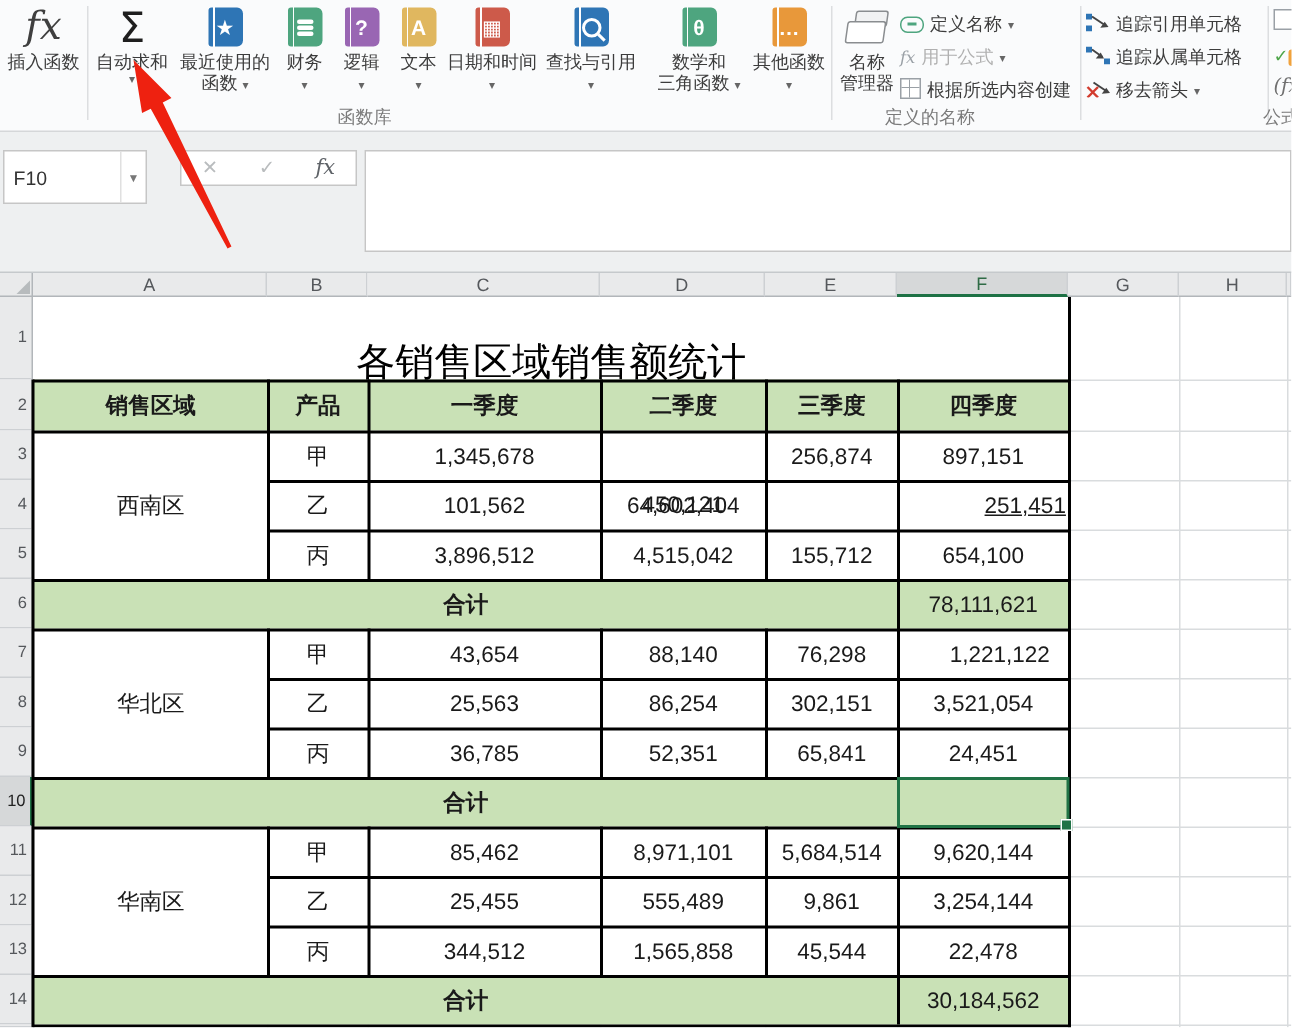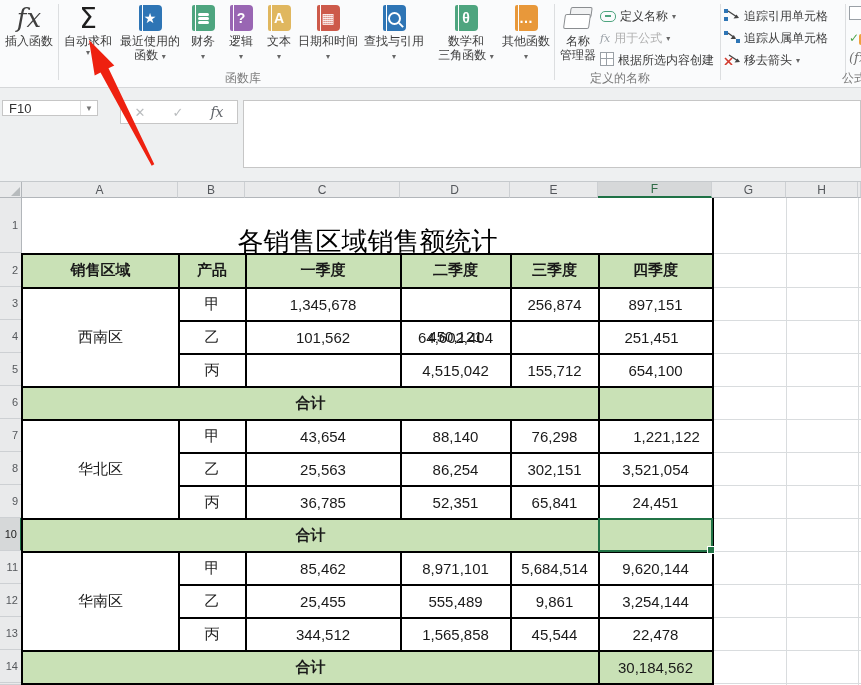--- a/index.html
+++ b/index.html
@@ -32,21 +32,21 @@
   .nm-card .c2{width:20px;height:9px;left:6px;top:0;transform:skewX(-8deg);background:#f1f2f3;}
   .tag-icon{width:14px;height:9px;border:1.5px solid #4ea57f;border-radius:5px;display:flex;align-items:center;justify-content:center;}
   .tag-icon i{display:block;width:6px;height:1.5px;background:#4ea57f;}
   .fx-small{font-family:"DejaVu Serif","Liberation Serif",serif;font-style:italic;font-size:11px;color:#9aa0a6;}
   .grid-icon{width:12px;height:12px;border:1px solid #9aa0a6;background:
      linear-gradient(to right,transparent 5px,#9aa0a6 5px,#9aa0a6 6px,transparent 6px),
      linear-gradient(to bottom,transparent 5px,#9aa0a6 5px,#9aa0a6 6px,transparent 6px),#fff;}
   
   #fbar{left:0;top:88px;width:861px;height:94px;background:#eef0f1;border-bottom:1px solid #c5c9cc;}
   .whitebox{background:#fff;border:1px solid #c6c6c6;}
-  #namebox{left:2px;top:12px;width:96px;height:16px;display:flex;align-items:center;}
+  #namebox{left:2px;top:12px;width:96px;height:36px;display:flex;align-items:center;}
   #namebox .txt{flex:1;padding-left:6px;font-size:13px;color:#333;}
   #namebox .dd{width:16px;height:100%;display:flex;align-items:center;justify-content:center;color:#777;font-size:8px;border-left:1px solid #e0e0e0;}
   #fbtns{left:120px;top:12px;width:118px;height:24px;display:flex;align-items:center;justify-content:space-around;}
   #fbtns .b{font-size:13px;color:#b9bcbe;}
   #fbtns .fx{font-family:"DejaVu Serif","Liberation Serif",serif;font-style:italic;font-size:14px;color:#5f6368;}
   #finput{left:243px;top:12px;width:618px;height:68px;}
   .dots{color:#a8adb2;font-size:11px;letter-spacing:0;}
   
   #sheet{left:0;top:182px;width:861px;height:503px;background:#fff;overflow:hidden;}
   .colhead{top:0;height:16px;background:#e9eaeb;border-right:1px solid #cdd0d3;border-bottom:1px solid #b2b6ba;
@@ -336,26 +336,28 @@
       <div class="tcell t-head" style="position: absolute; box-sizing: border-box; left: 600px; top: 73px; width: 111px; height: 31px;">四季度</div>
       <div class="tcell " style="position: absolute; box-sizing: border-box; left: 24px; top: 107px; width: 153px; height: 96px;">西南区</div>
       <div class="tcell " style="position: absolute; box-sizing: border-box; left: 180px; top: 107px; width: 64px; height: 30px;">甲</div>
       <div class="tcell " style="position: absolute; box-sizing: border-box; left: 247px; top: 107px; width: 152px; height: 30px;">1,345,678</div>
       <div class="tcell " style="position: absolute; box-sizing: border-box; left: 402px; top: 107px; width: 107px; height: 30px; margin-top: 32px;">450,121</div>
       <div class="tcell " style="position: absolute; box-sizing: border-box; left: 512px; top: 107px; width: 85px; height: 30px;">256,874</div>
       <div class="tcell " style="position: absolute; box-sizing: border-box; left: 600px; top: 107px; width: 111px; height: 30px;">897,151</div>
       <div class="tcell " style="position: absolute; box-sizing: border-box; left: 180px; top: 140px; width: 64px; height: 30px;">乙</div>
       <div class="tcell " style="position: absolute; box-sizing: border-box; left: 247px; top: 140px; width: 152px; height: 30px;">101,562</div>
       <div class="tcell " style="position: absolute; box-sizing: border-box; left: 402px; top: 140px; width: 107px; height: 30px;">64,602,404</div>
-      <div class="tcell " style="position: absolute; box-sizing: border-box; left: 596px; top: 140px; width: 111px; height: 30px;">251,451</div>
+      <div class="tcell " style="position: absolute; box-sizing: border-box; left: 628px; top: 140px; width: 111px; height: 30px; text-decoration: underline;">251,451</div>
       <div class="tcell " style="position: absolute; box-sizing: border-box; left: 180px; top: 173px; width: 64px; height: 30px;">丙</div>
+      <div class="tcell " style="position: absolute; box-sizing: border-box; left: 247px; top: 173px; width: 152px; height: 30px;">3,896,512</div>
       <div class="tcell " style="position: absolute; box-sizing: border-box; left: 402px; top: 173px; width: 107px; height: 30px;">4,515,042</div>
       <div class="tcell " style="position: absolute; box-sizing: border-box; left: 512px; top: 173px; width: 85px; height: 30px;">155,712</div>
       <div class="tcell " style="position: absolute; box-sizing: border-box; left: 600px; top: 173px; width: 111px; height: 30px;">654,100</div>
       <div class="tcell t-total" style="position: absolute; box-sizing: border-box; left: 24px; top: 206px; width: 573px; height: 30px;">合计</div>
+      <div class="tcell " style="position: absolute; box-sizing: border-box; left: 600px; top: 206px; width: 111px; height: 30px;">78,111,621</div>
       <div class="tcell " style="position: absolute; box-sizing: border-box; left: 24px; top: 239px; width: 153px; height: 96px;">华北区</div>
       <div class="tcell " style="position: absolute; box-sizing: border-box; left: 180px; top: 239px; width: 64px; height: 30px;">甲</div>
       <div class="tcell " style="position: absolute; box-sizing: border-box; left: 247px; top: 239px; width: 152px; height: 30px;">43,654</div>
       <div class="tcell " style="position: absolute; box-sizing: border-box; left: 402px; top: 239px; width: 107px; height: 30px;">88,140</div>
       <div class="tcell " style="position: absolute; box-sizing: border-box; left: 512px; top: 239px; width: 85px; height: 30px;">76,298</div>
       <div class="tcell " style="position: absolute; box-sizing: border-box; left: 600px; top: 239px; width: 111px; height: 30px; padding-left: 22px;">1,221,122</div>
       <div class="tcell " style="position: absolute; box-sizing: border-box; left: 180px; top: 272px; width: 64px; height: 30px;">乙</div>
       <div class="tcell " style="position: absolute; box-sizing: border-box; left: 247px; top: 272px; width: 152px; height: 30px;">25,563</div>
       <div class="tcell " style="position: absolute; box-sizing: border-box; left: 402px; top: 272px; width: 107px; height: 30px;">86,254</div>
       <div class="tcell " style="position: absolute; box-sizing: border-box; left: 512px; top: 272px; width: 85px; height: 30px;">302,151</div>

